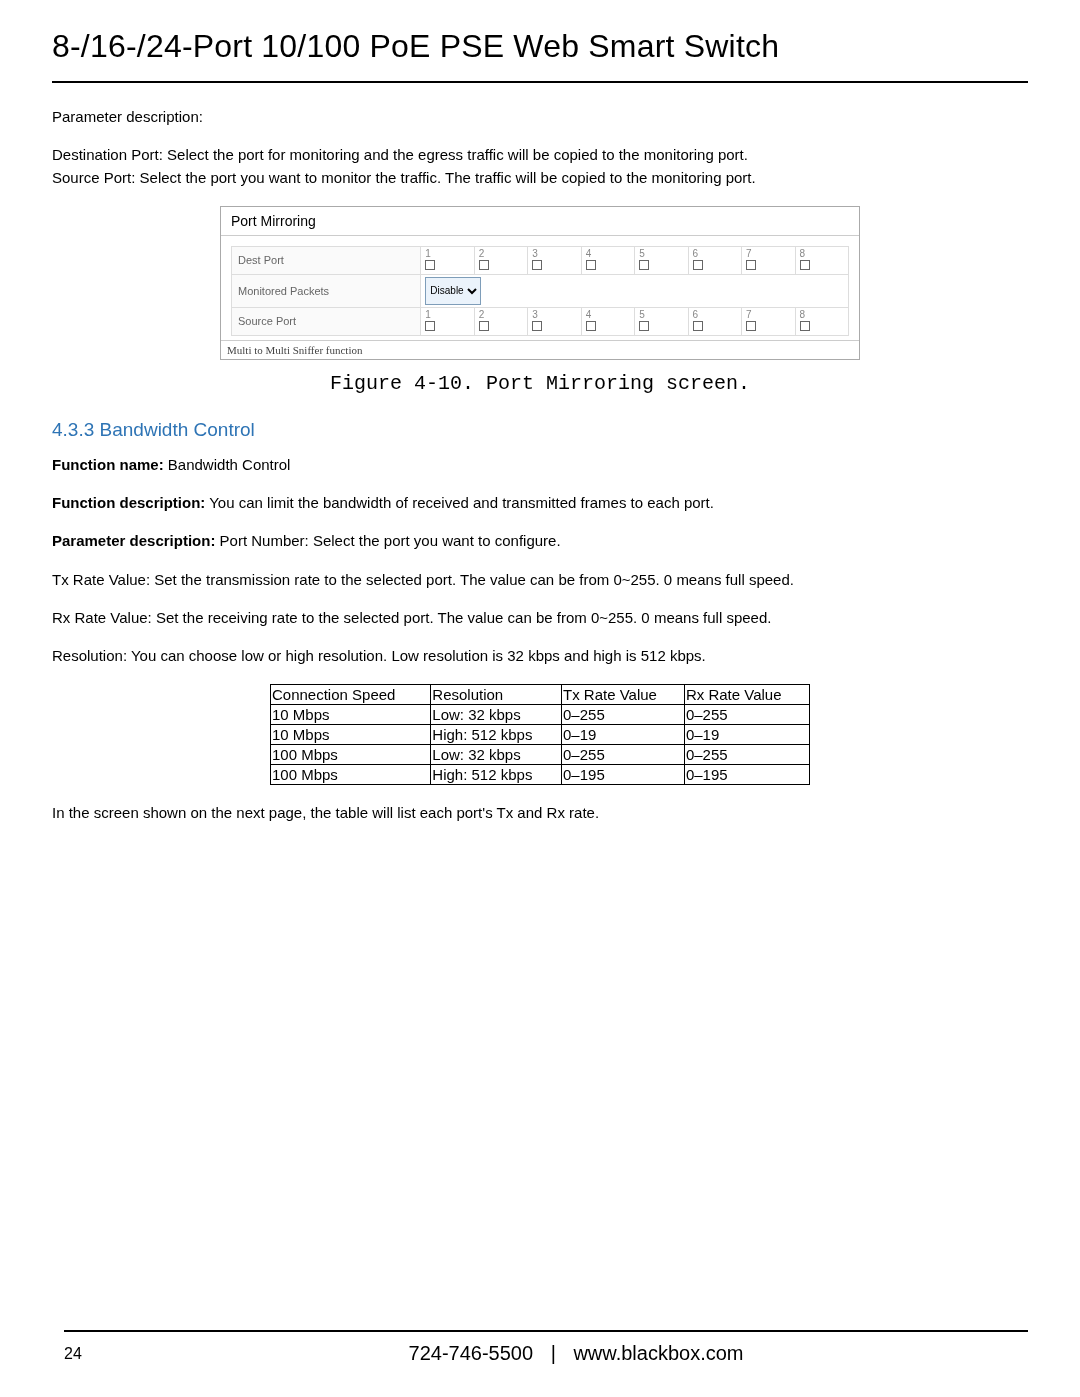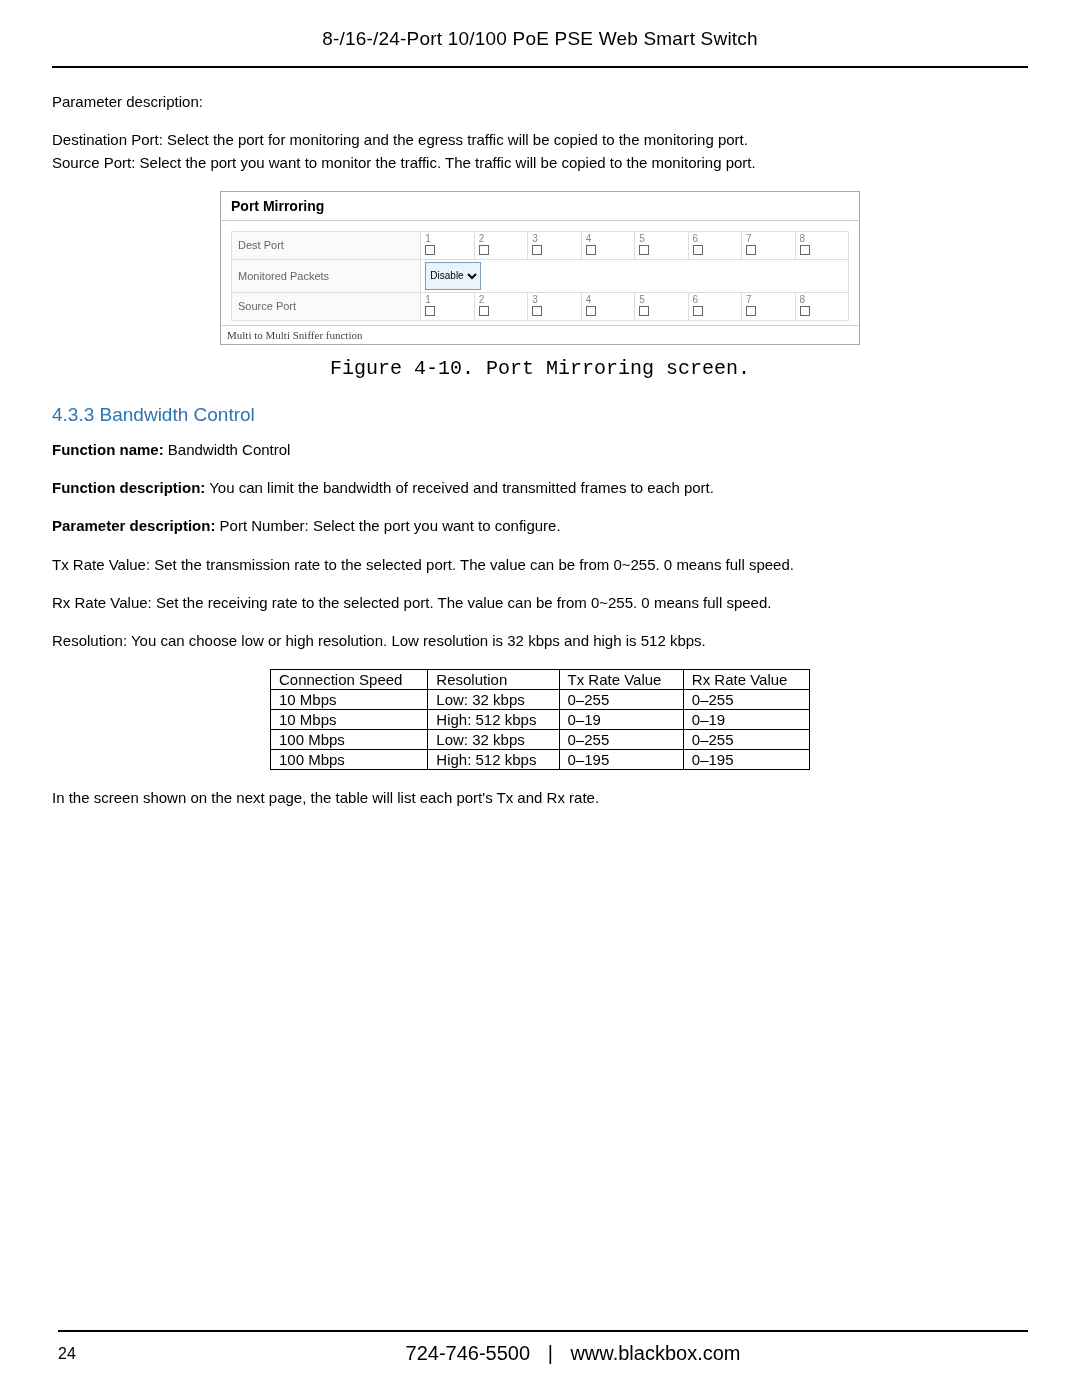--- a/index.html
+++ b/index.html
@@ -9,25 +9,24 @@
     height: 1397px;
     background: #fff;
     font-family: Arial, Helvetica, sans-serif;
     color: #000;
     position: relative;
   }
   .page {
     padding: 28px 52px 0 52px;
   }
   .doc-title {
-    font-size: 19px;
+    font-size: 32px;
     font-weight: 400;
     margin: 0 0 16px 0;
     letter-spacing: 0.2px;
-    text-align: center;
   }
   .hr-top {
     border: none;
     border-top: 2px solid #000;
     margin: 0 0 24px 0;
   }
   .body-text {
     font-size: 15px;
     line-height: 1.35;
     margin: 0 0 18px 0;
@@ -36,21 +35,21 @@
 
   
   .pm-outer {
     width: 640px;
     margin: 12px auto 8px auto;
     border: 1px solid #aaa;
     background: #fff;
     font-size: 12px;
   }
   .pm-title {
-    font-weight: bold;
+    font-weight: normal;
     font-size: 14px;
     padding: 6px 10px 6px 10px;
     border-bottom: 1px solid #ccc;
   }
   .pm-inner {
     padding: 10px 10px 4px 10px;
   }
   .pm-table {
     width: 100%;
     border-collapse: collapse;
@@ -131,32 +130,32 @@
     width: 540px;
     margin: 6px auto 18px auto;
   }
   .bw-table {
     border-collapse: collapse;
     width: 100%;
     font-size: 15px;
   }
   .bw-table th, .bw-table td {
     border: 1px solid #000;
-    padding: 1px 8px;
+    padding: 1px 1px;
     text-align: left;
     font-weight: 400;
   }
   .bw-table th {
     font-weight: 400;
   }
 
   
   .footer {
     position: absolute;
-    left: 58px;
+    left: 64px;
     right: 52px;
     bottom: 32px;
   }
   .hr-bot {
     border: none;
     border-top: 2px solid #000;
     margin: 0 0 10px 0;
   }
   .foot-row {
     display: flex;

